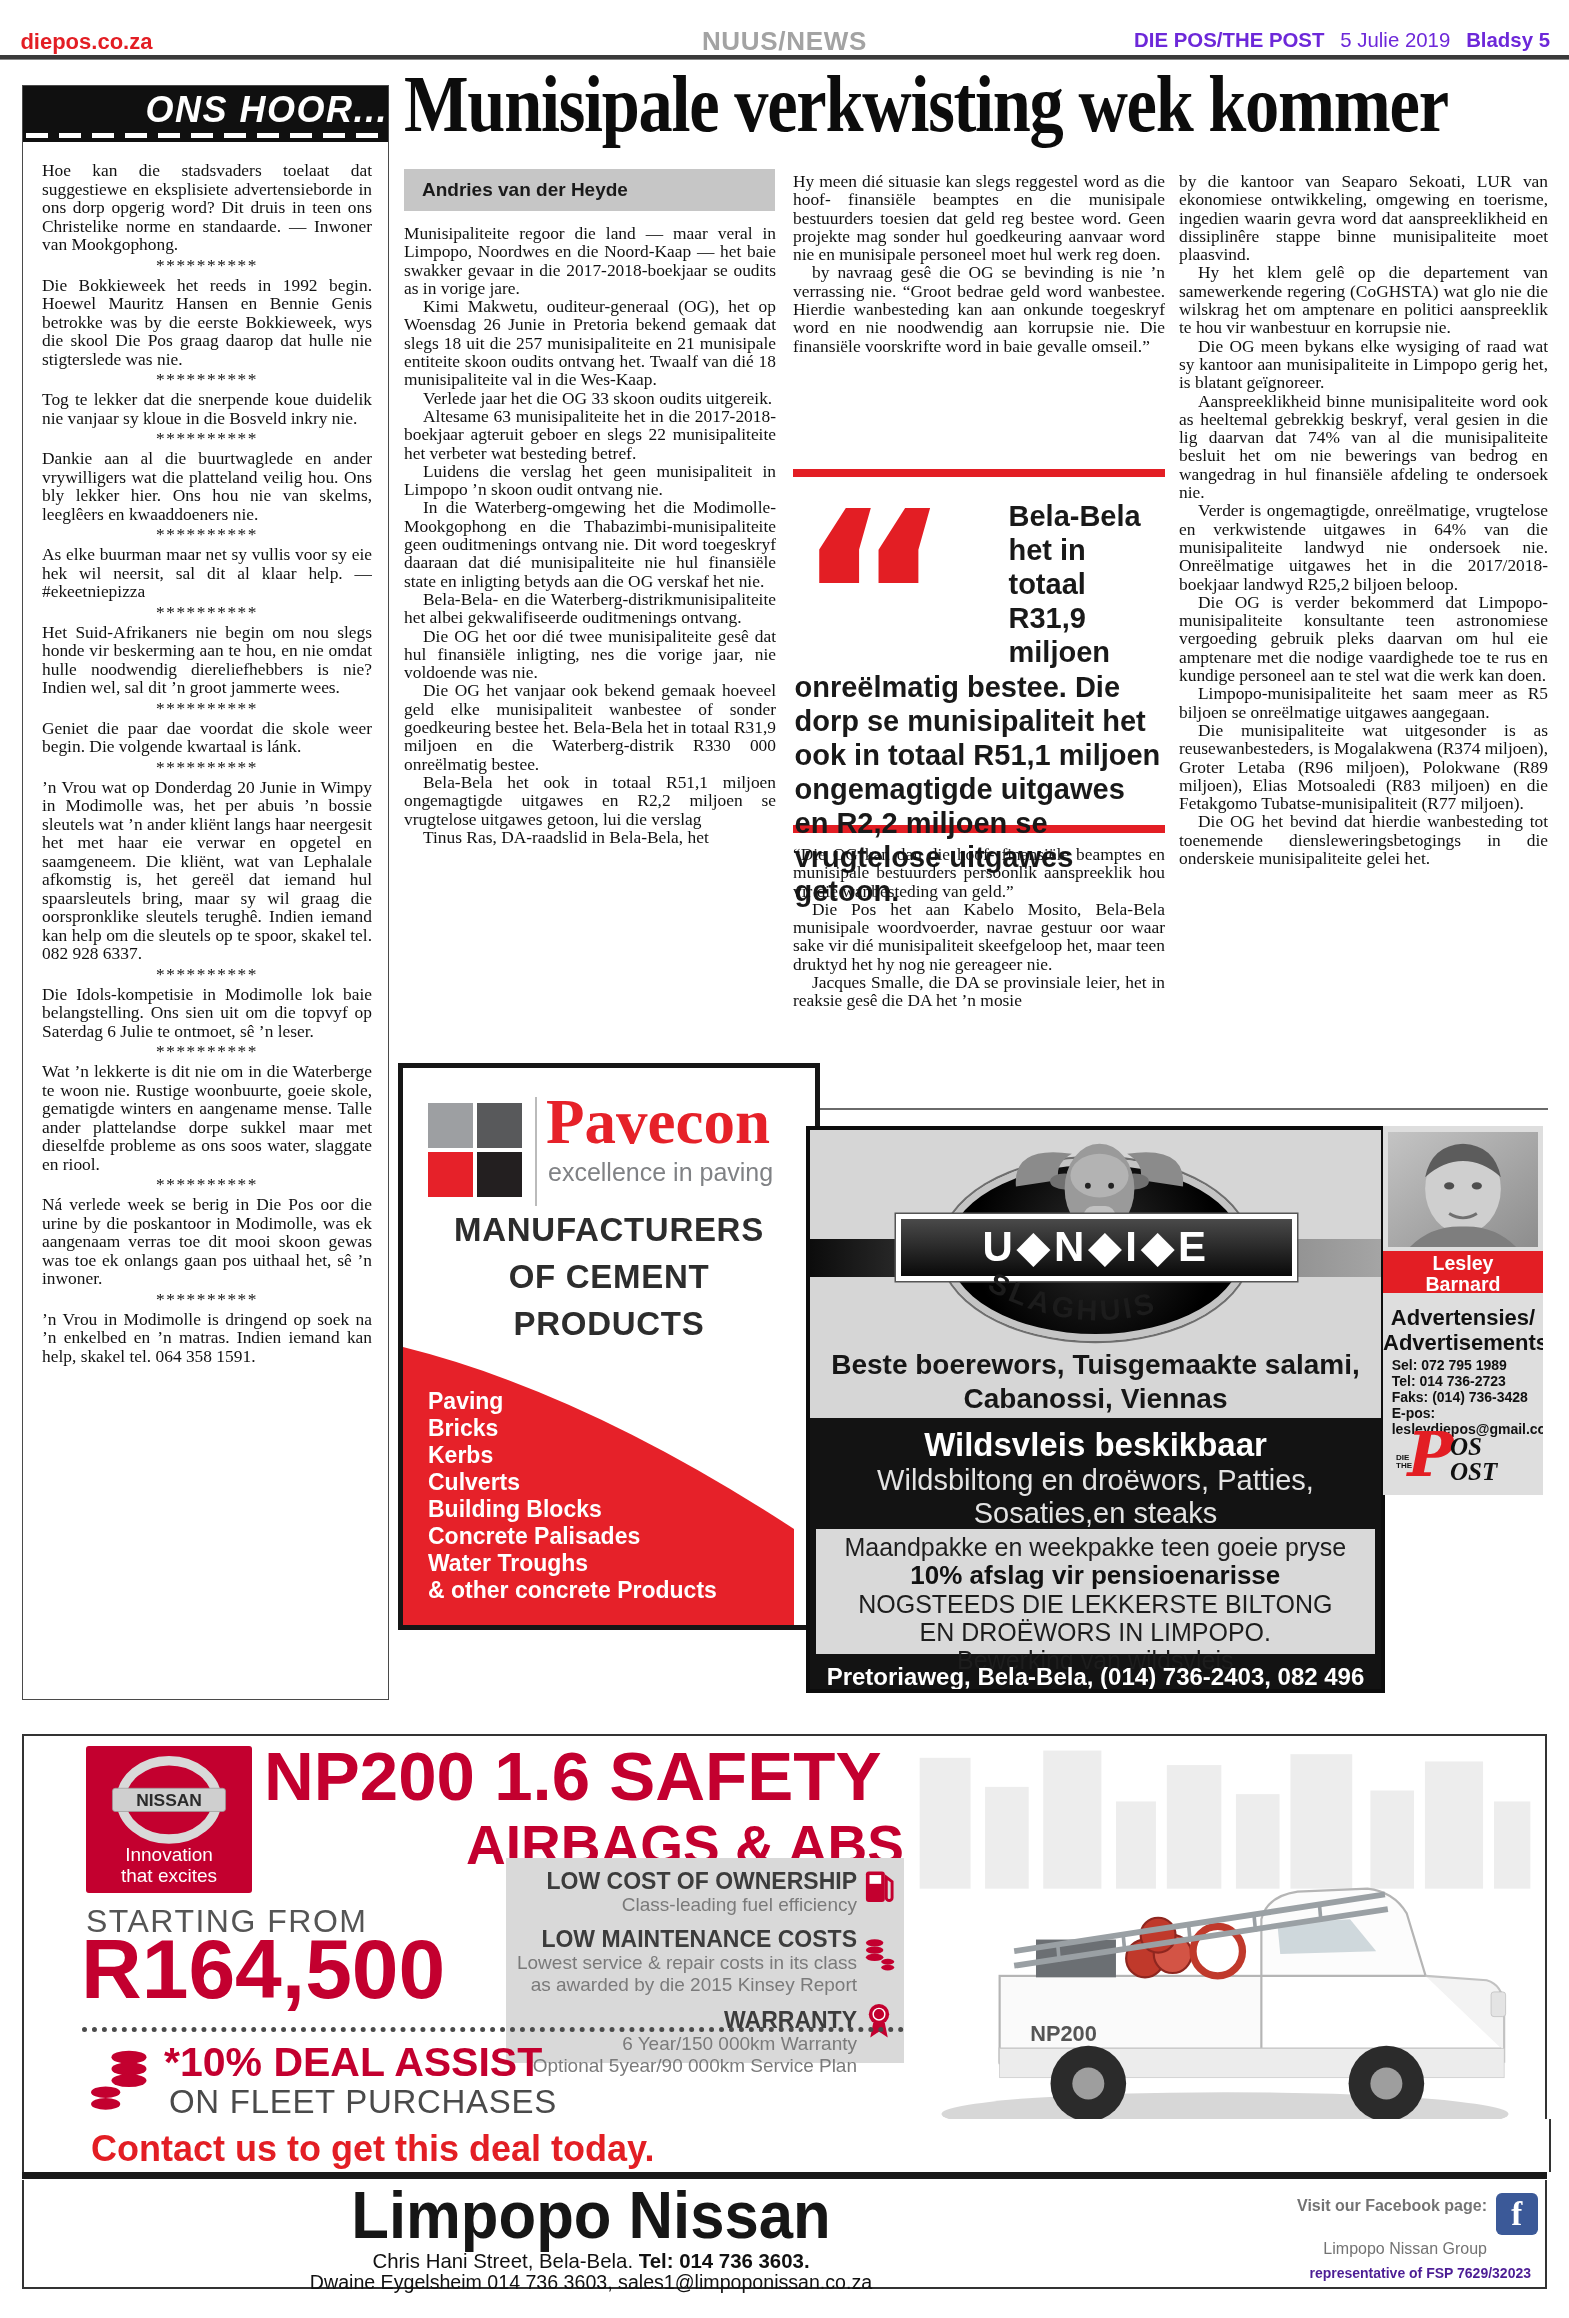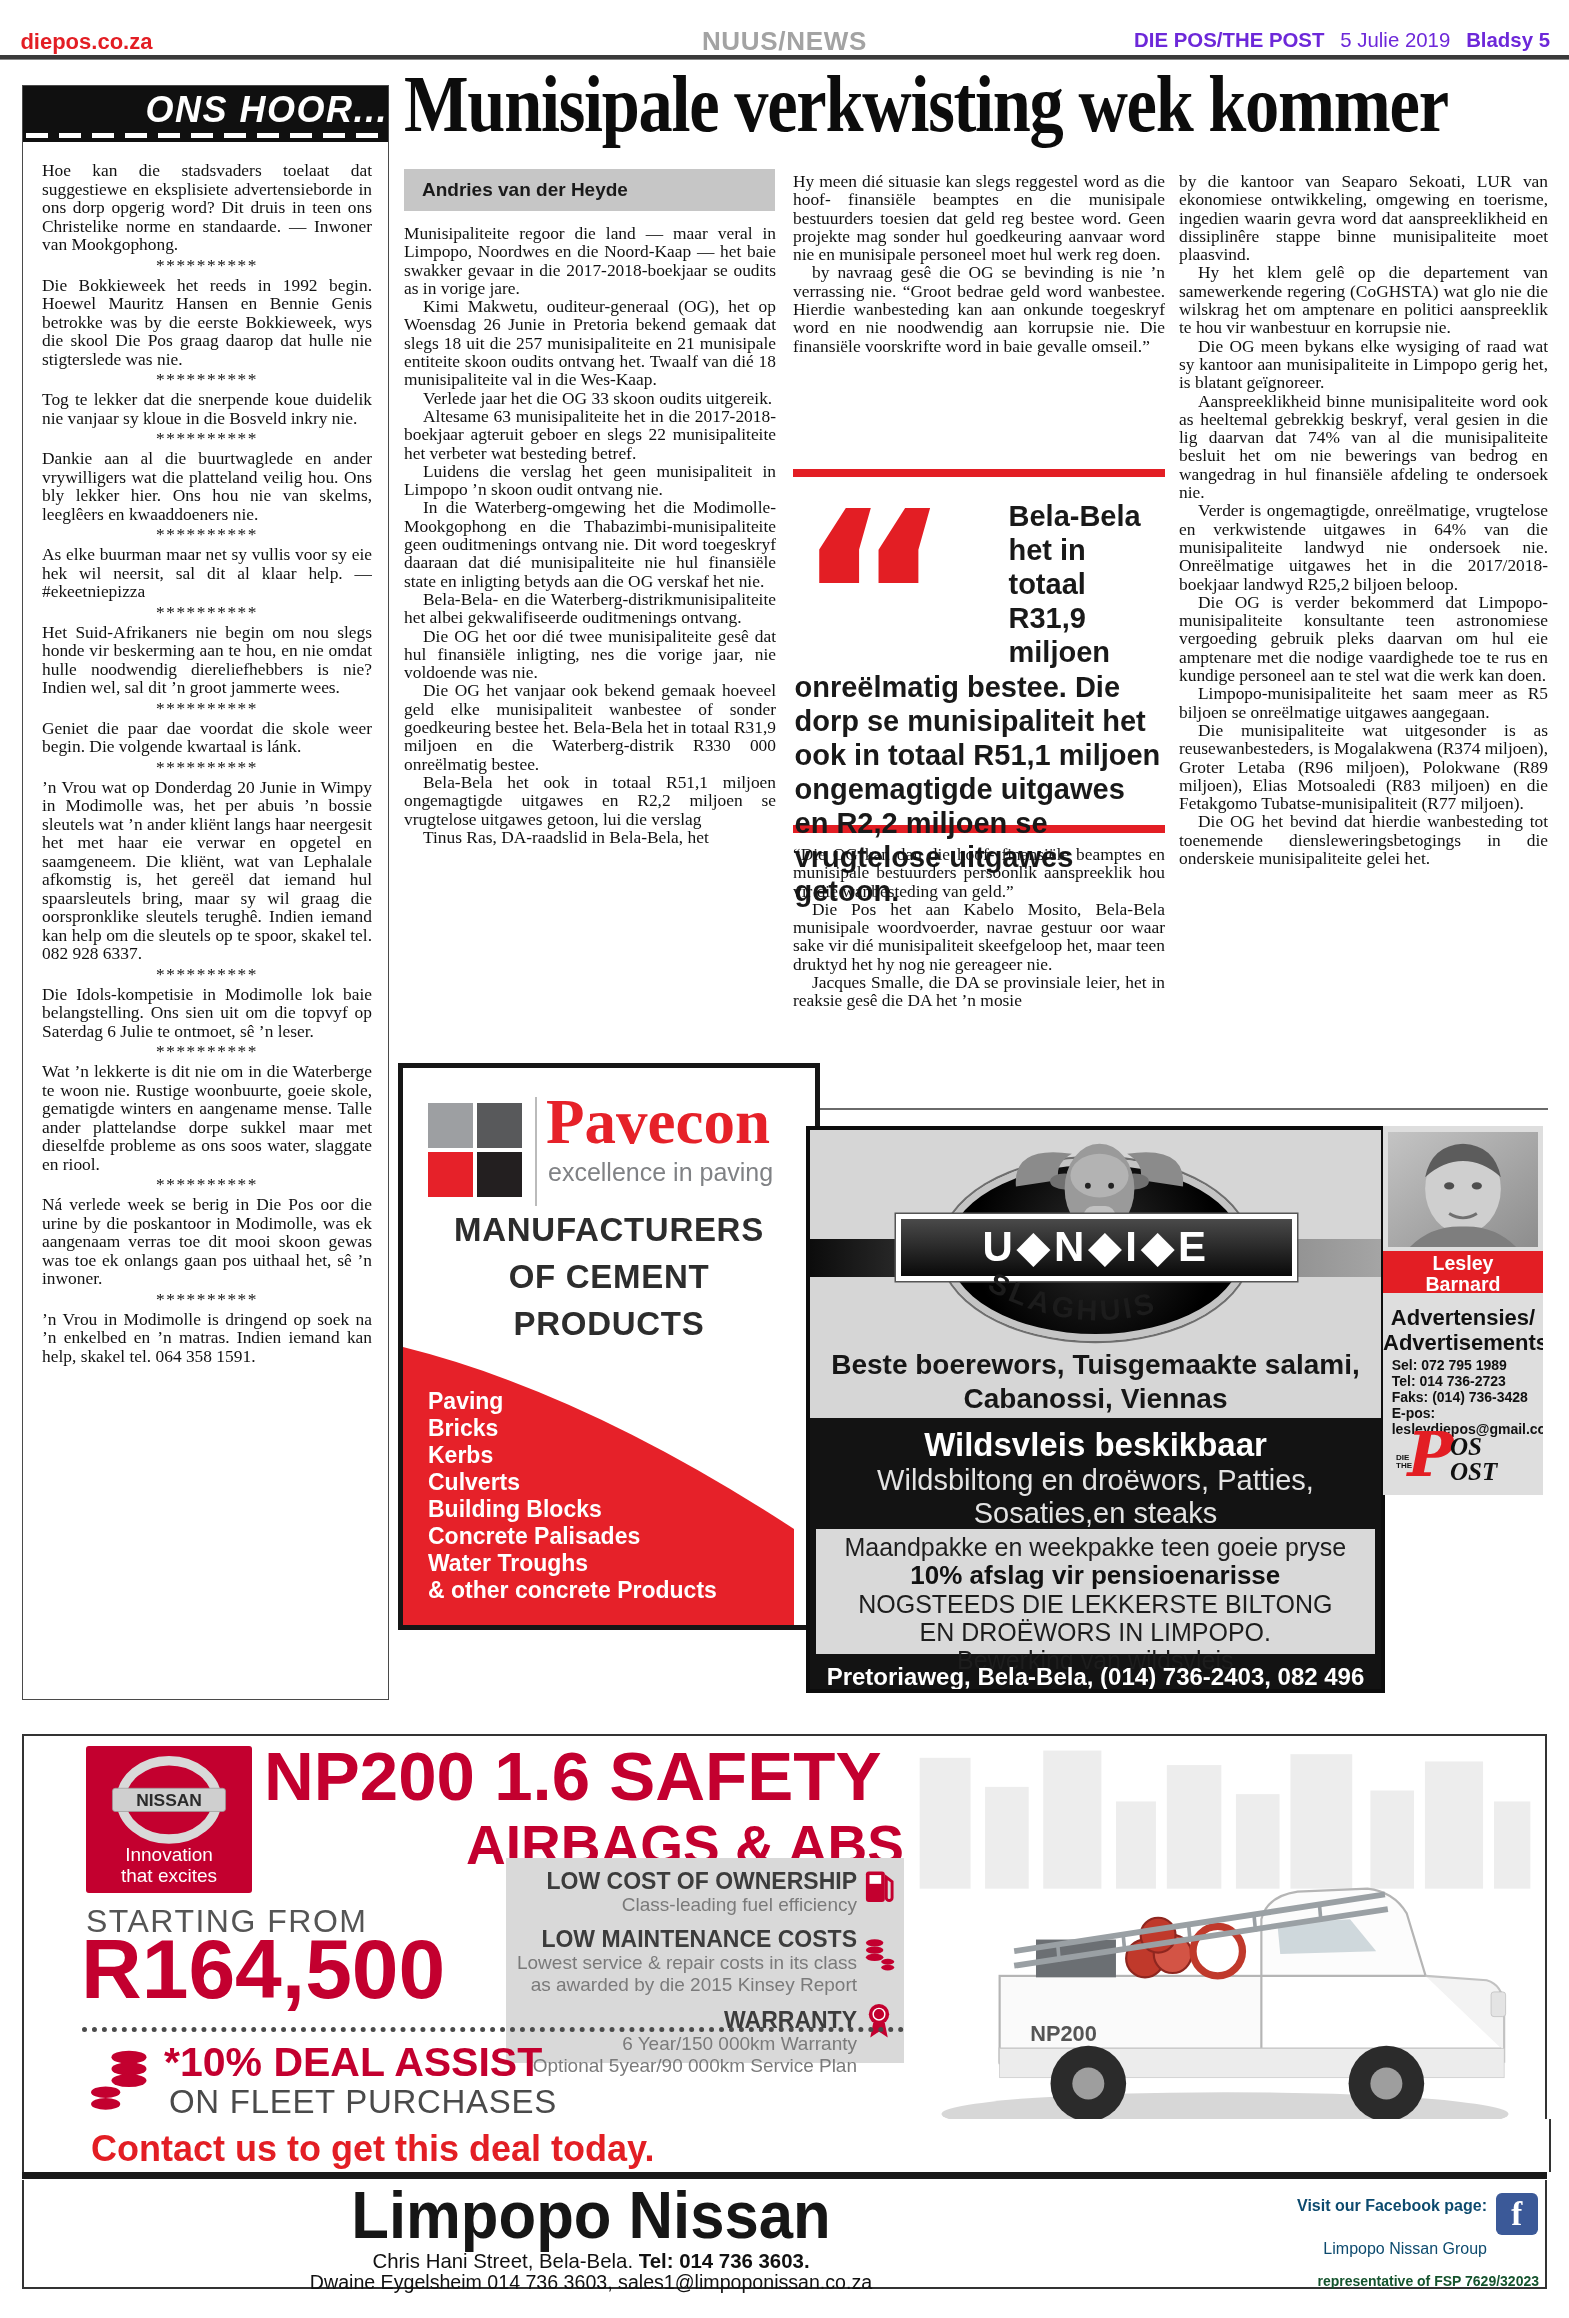--- a/index.html
+++ b/index.html
@@ -113,25 +113,25 @@
   .ns-cta{left:91px;top:2130px;font:bold 36px/38px "Liberation Sans",sans-serif;color:#e31e24;position:absolute;}
   .ns-cta-strip{left:22px;top:2119px;width:1525px;height:53px;background:#fff;border-left:2.2px solid #333;border-right:2.2px solid #333;position:absolute;}
   .ns-black-band{left:22px;top:2172px;width:1525px;height:7.3px;background:#1a1a1a;position:absolute;}
 
   
   .dealer{left:22px;top:2180px;width:1525px;height:109px;border:2.2px solid #333;border-top:none;box-sizing:border-box;background:#fff;position:absolute;}
   .dl-name{position:absolute;left:0;top:0;width:1134px;text-align:center;
            font:bold 67px/70px "Liberation Sans",sans-serif;color:#161616;transform:scaleX(0.92);transform-origin:center top;}
   .dl-addr{position:absolute;left:0;top:70px;width:1134px;text-align:center;font:20.4px/22px "Liberation Sans",sans-serif;color:#111;}
   .dl-contact{position:absolute;left:0;top:92px;width:1134px;text-align:center;font:19.6px/20.4px "Liberation Sans",sans-serif;color:#111;}
-  .dl-fb{position:absolute;right:58px;top:16px;text-align:right;font:bold 16px/19px "Liberation Sans",sans-serif;color:#0c4a6e;}
+  .dl-fb{position:absolute;right:58px;top:16px;text-align:right;font:bold 16px/19px "Liberation Sans",sans-serif;color:#737373;}
   .dl-fb .sub{font-weight:normal;margin-top:24px;}
   .fb-icon{position:absolute;right:7.3px;top:13px;width:42px;height:42px;background:#3b5998;border-radius:5.8px;
            color:#fff;font:bold 33px/42px "Liberation Serif",serif;text-align:center;}
-  .dl-fsp{position:absolute;right:6px;top:86px;font:bold 14px/14.5px "Liberation Sans",sans-serif;color:#14532d;margin-top:8px;}
+  .dl-fsp{position:absolute;right:14px;top:86px;font:bold 14px/14.5px "Liberation Sans",sans-serif;color:#4c1d95;}
 </style>
 </head>
 <body>
 
 <div id="page">
 
   <div class="abs site">diepos.co.za</div>
   <div class="abs section-title">NUUS/NEWS</div>
   <div class="abs pageinfo">
     <b>DIE POS/THE POST</b>

